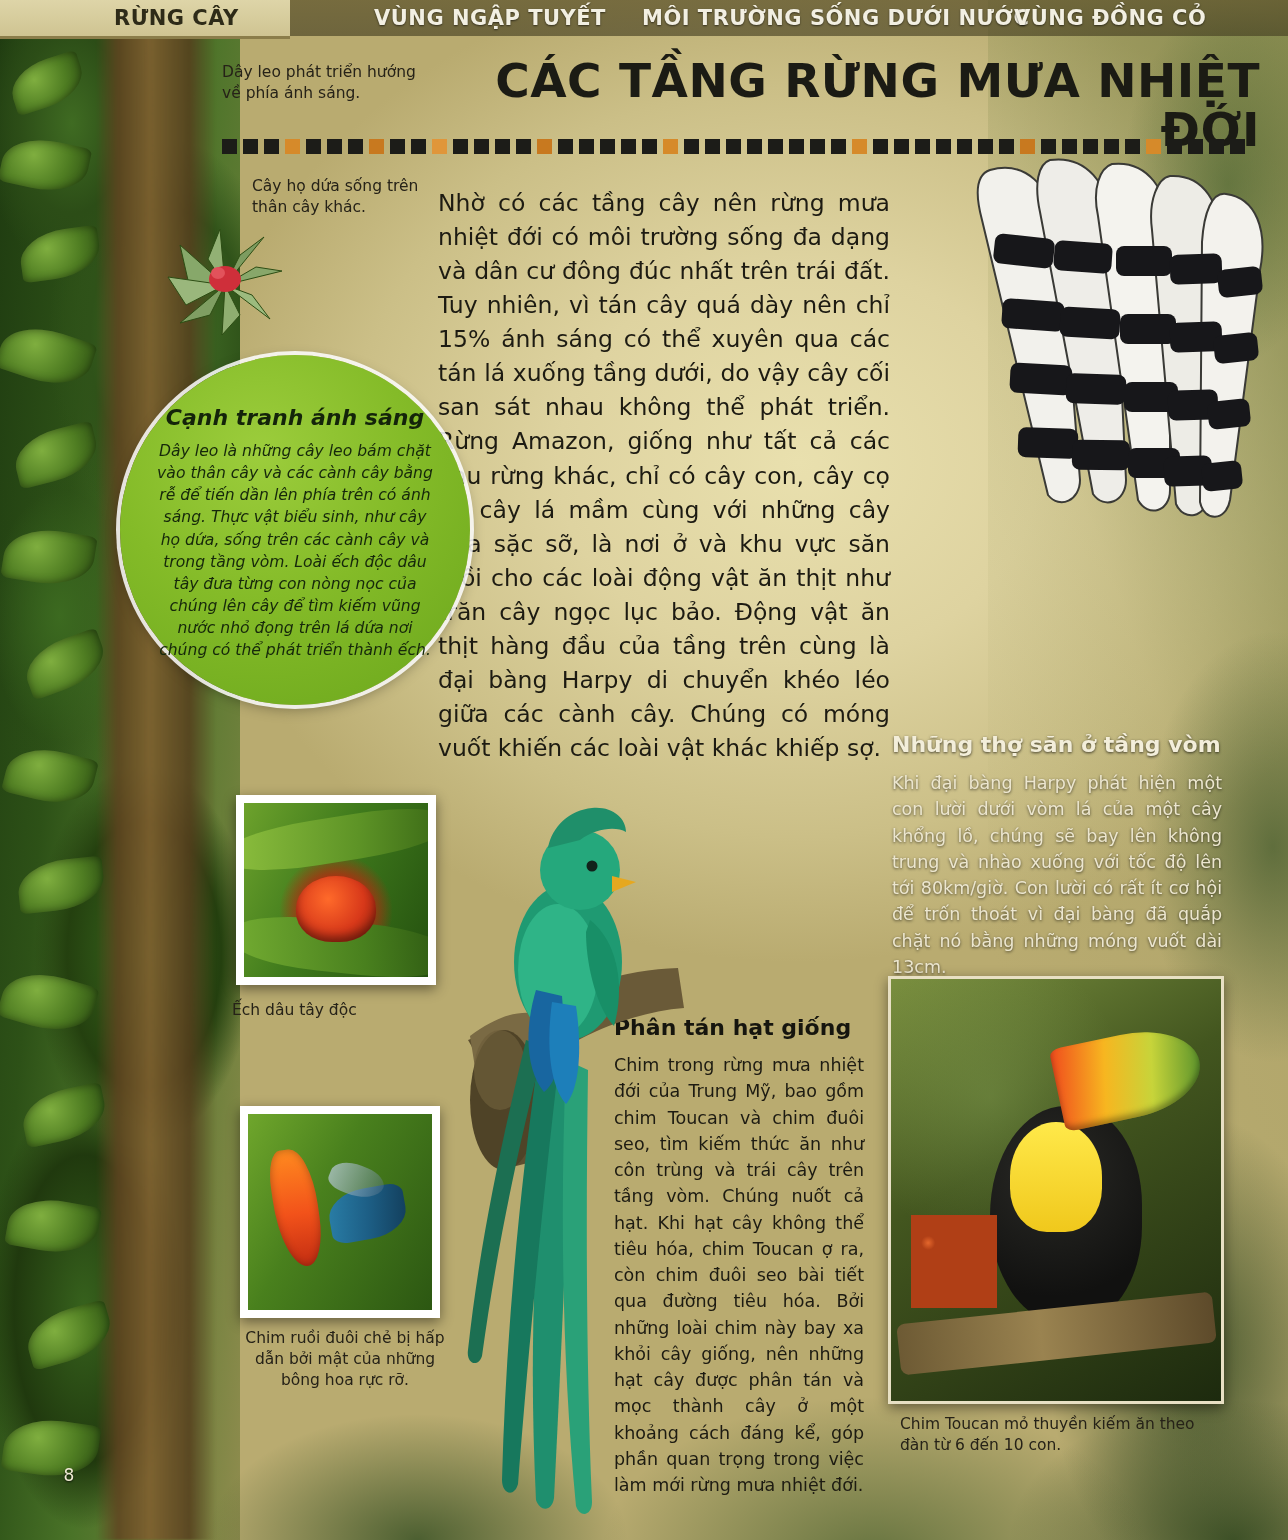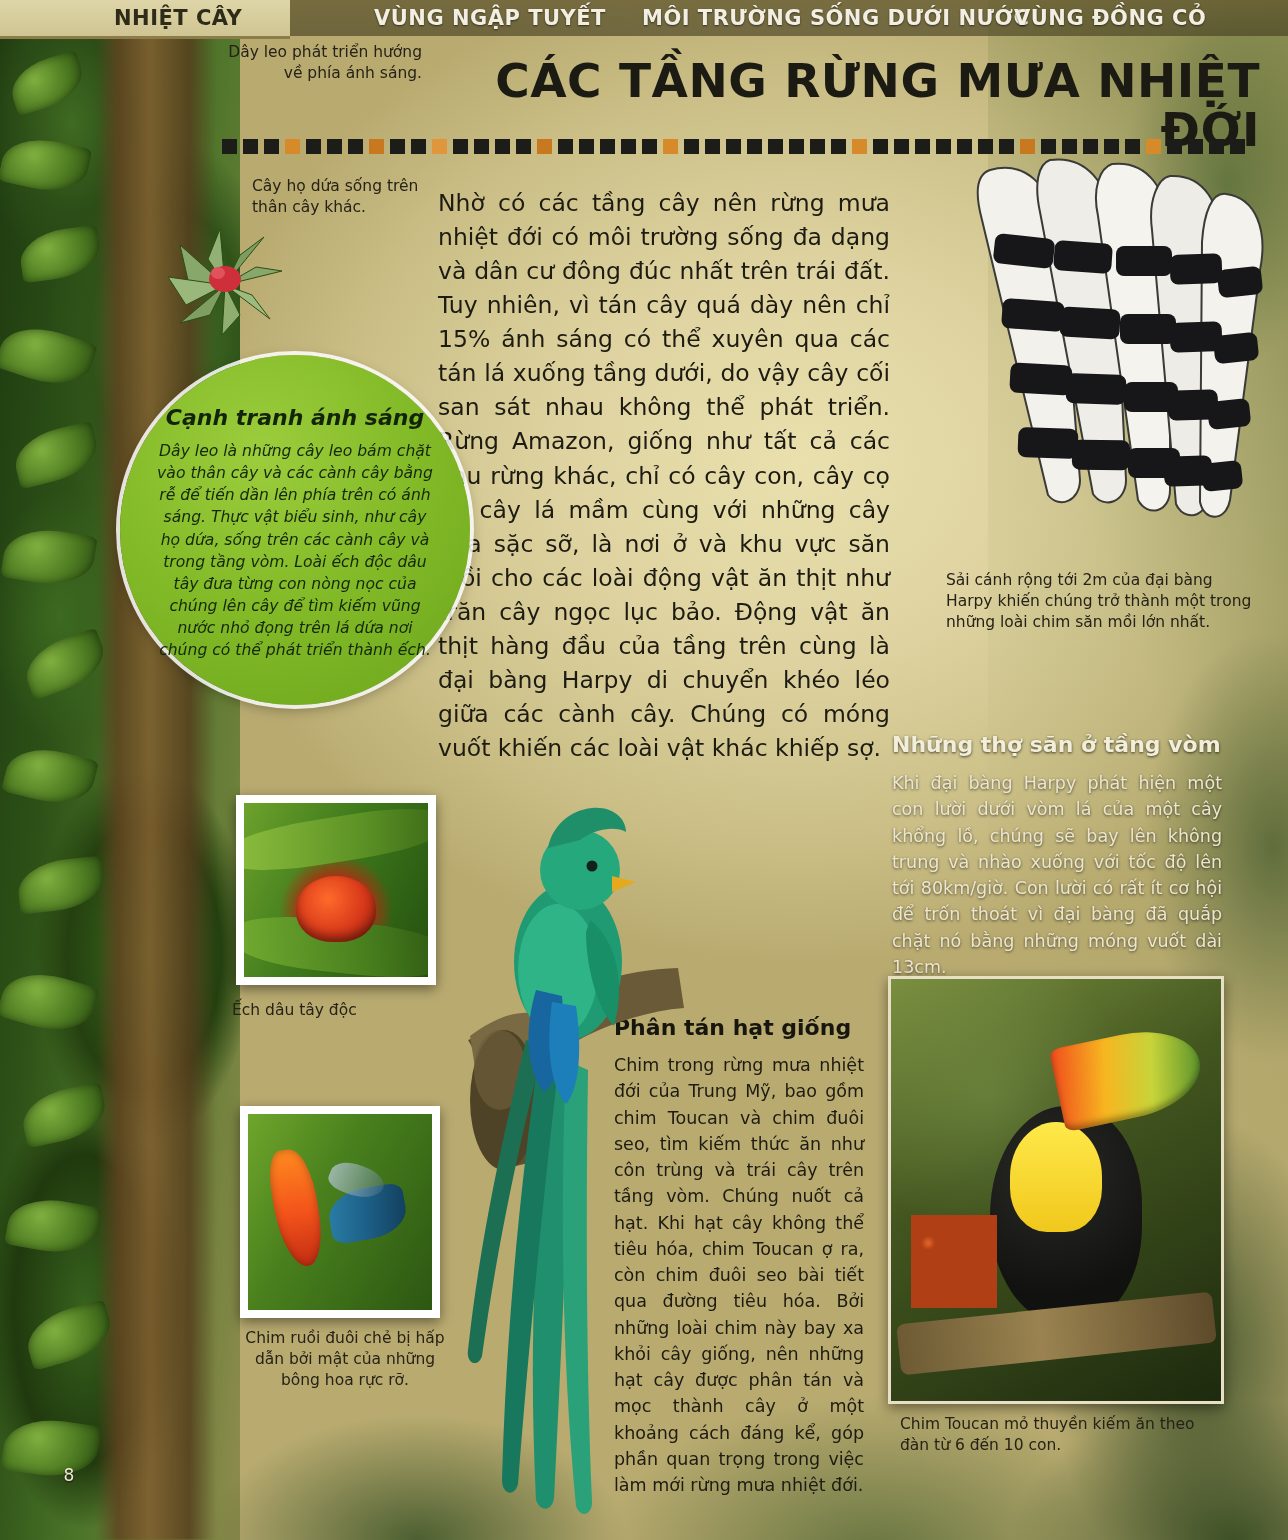--- a/index.html
+++ b/index.html
@@ -411,21 +411,21 @@
           <rect x="278" y="250" width="42" height="28" rx="8" transform="rotate(-6 299 264)"></rect>
           <rect x="272" y="312" width="40" height="28" rx="8" transform="rotate(-6 292 326)"></rect>
         </g>
       </g>
     </svg>
   </div>
 
   <div class="tabbar">
     <div class="tab-active-bg"></div>
     <div class="tab-strip-bg"></div>
-    <div class="tab active" style="position:absolute; left:100px; top:0;">NHIỆT CÂY</div>
+    <div class="tab active" style="position:absolute; left:100px; top:0;">RỪNG CÂY</div>
     <div class="tab" style="position:absolute; left:360px; top:0;">VÙNG NGẬP TUYẾT</div>
     <div class="tab" style="position:absolute; left:628px; top:0;">MÔI TRƯỜNG SỐNG DƯỚI NƯỚC</div>
     <div class="tab" style="position:absolute; left:1000px; top:0;">VÙNG ĐỒNG CỎ</div>
   </div>
 
   <div class="headline">CÁC TẦNG RỪNG MƯA NHIỆT ĐỚI</div>
 
   <div class="ribbon" id="ribbon">
       <i style="background: rgb(28, 28, 24);"></i>
       <i style="background: rgb(28, 28, 24);"></i>
@@ -471,21 +471,21 @@
       <i style="background: rgb(28, 28, 24);"></i>
       <i style="background: rgb(28, 28, 24);"></i>
       <i style="background: rgb(28, 28, 24);"></i>
       <i style="background: rgb(214, 138, 42);"></i>
       <i style="background: rgb(28, 28, 24);"></i>
       <i style="background: rgb(28, 28, 24);"></i>
       <i style="background: rgb(28, 28, 24);"></i>
       <i style="background: rgb(28, 28, 24);"></i>
     </div>
 
-  <div class="caption" style="left:222px; top:42px; width:200px;text-align:right;">Dây leo phát triển hướng về phía ánh sáng.</div>
+  <div class="caption" style="left:222px; top:62px; width:200px;">Dây leo phát triển hướng về phía ánh sáng.</div>
   <div class="caption" style="left:252px; top:176px; width:178px;">Cây họ dứa sống trên thân cây khác.</div>
 
   <div style="position:absolute; left:160px; top:215px; width:130px; height:130px;">
     <svg width="130" height="130" viewBox="0 0 130 130">
       <g stroke="#2d4d14" stroke-width="1">
         <path d="M65 70 L20 30 L30 74Z" fill="#87a86a"></path>
         <path d="M65 70 L8 62 L26 90Z" fill="#9ab77c"></path>
         <path d="M65 70 L20 108 L50 100Z" fill="#7f9e62"></path>
         <path d="M65 70 L62 120 L80 100Z" fill="#8fae70"></path>
         <path d="M65 70 L110 104 L92 80Z" fill="#9cbb7e"></path>
@@ -498,21 +498,20 @@
     </svg>
   </div>
 
   <div class="bodytext">Nhờ có các tầng cây nên rừng mưa nhiệt đới có môi trường sống đa dạng và dân cư đông đúc nhất trên trái đất. Tuy nhiên, vì tán cây quá dày nên chỉ 15% ánh sáng có thể xuyên qua các tán lá xuống tầng dưới, do vậy cây cối san sát nhau không thể phát triển. Rừng Amazon, giống như tất cả các khu rừng khác, chỉ có cây con, cây cọ và cây lá mầm cùng với những cây hoa sặc sỡ, là nơi ở và khu vực săn mồi cho các loài động vật ăn thịt như trăn cây ngọc lục bảo. Động vật ăn thịt hàng đầu của tầng trên cùng là đại bàng Harpy di chuyển khéo léo giữa các cành cây. Chúng có móng vuốt khiến các loài vật khác khiếp sợ.</div>
 
   <div class="greencircle">
     <h3>Cạnh tranh ánh sáng</h3>
     <p>Dây leo là những cây leo bám chặt vào thân cây và các cành cây bằng rễ để tiến dần lên phía trên có ánh sáng. Thực vật biểu sinh, như cây họ dứa, sống trên các cành cây và trong tầng vòm. Loài ếch độc dâu tây đưa từng con nòng nọc của chúng lên cây để tìm kiếm vũng nước nhỏ đọng trên lá dứa nơi chúng có thể phát triển thành ếch.</p>
   </div>
 
-  <div class="caption" style="left:946px; top:570px; width:310px;">Sải cánh rộng tới 2m của đại bàng Harpy khiến chúng trở thành một trong những loài chim săn mồi lớn nhất.</div>
 
 
   <div class="quetzal">
     <svg width="260" height="780" viewBox="0 0 260 780">
 
       <g>
         <path d="M70 290 C110 250 180 230 238 228 L244 268 C190 272 126 300 96 330Z" fill="#6a5a38"></path>
         <path d="M28 300 C46 330 58 380 60 430 L100 420 C96 370 86 320 66 286Z" fill="#5d4f30"></path>
         <path d="M30 296 C60 274 80 270 100 274 L92 316 C70 312 50 318 36 334Z" fill="#7a6a44"></path>
         <ellipse cx="64" cy="360" rx="34" ry="70" fill="#4f4327"></ellipse>

